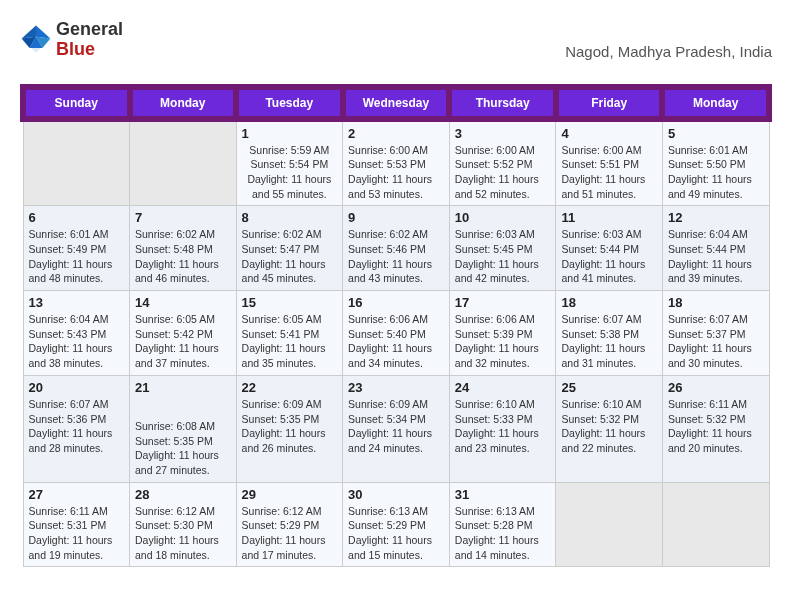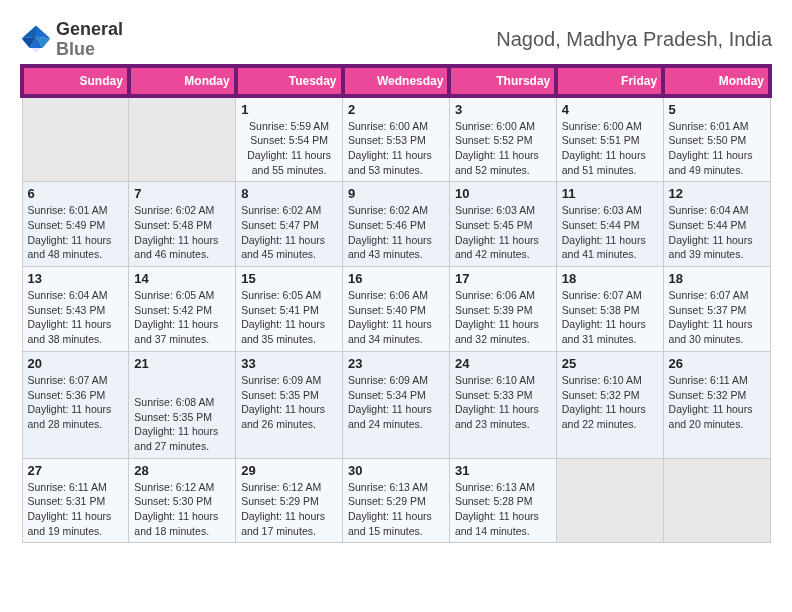--- a/index.html
+++ b/index.html
@@ -6,63 +6,63 @@
     body {
       font-family: Arial, sans-serif;
       background: #fff;
       width: 792px;
       min-height: 612px;
       padding: 20px;
     }
     .header {
       display: flex;
       justify-content: space-between;
-      align-items: center;
-      margin-bottom: 4px;
+      align-items: flex-end;
+      margin-bottom: 24px;
     }
     .logo {
       display: flex;
       align-items: center;
       gap: 4px;
     }
     .logo-text {
       font-size: 18px;
       font-weight: bold;
       line-height: 1.1;
     }
     .logo-text .general { color: #333; }
-    .logo-text .blue { color: #737373; }
+    .logo-text .blue { color: #b91c1c; }
     .logo-icon {
       width: 32px;
       height: 32px;
     }
     .title-area {
       text-align: right;
     }
     .month-title {
       font-size: 36px;
       font-weight: normal;
       color: #333;
     }
     .location {
-      font-size: 20px;
+      font-size: 15px;
       color: #555;
     }
     table {
       width: 100%;
       border-collapse: collapse;
       font-size: 11px;
     }
     thead tr th {
-      background-color: #ec4899;
+      background-color: #6d28d9;
       color: #fff;
       padding: 6px 4px;
-      text-align: right;
+      text-align: center;
       font-size: 12px;
-      border: 4px solid #701a75;
+      border: 6px solid #701a75;
     }
     tbody tr td {
       vertical-align: top;
       border: 1px solid #ccc;
       padding: 4px 5px;
       width: 107px;
       min-height: 80px;
     }
     tbody tr td.empty {
       background: #f9f9f9;
@@ -253,21 +253,21 @@
 Sunset: 5:36 PM
 Daylight: 11 hours and 28 minutes.</div>
         </td>
         <td>
           <div class="day-number">21</div>
           <div class="cell-info" style="white-space: pre-line; margin-top: 24px;">Sunrise: 6:08 AM
 Sunset: 5:35 PM
 Daylight: 11 hours and 27 minutes.</div>
         </td>
         <td>
-          <div class="day-number">33</div>
+          <div class="day-number">22</div>
           <div class="cell-info" style="white-space: pre-line;">Sunrise: 6:09 AM
 Sunset: 5:35 PM
 Daylight: 11 hours and 26 minutes.</div>
         </td>
         <td>
           <div class="day-number">23</div>
           <div class="cell-info" style="white-space: pre-line;">Sunrise: 6:09 AM
 Sunset: 5:34 PM
 Daylight: 11 hours and 24 minutes.</div>
         </td>

